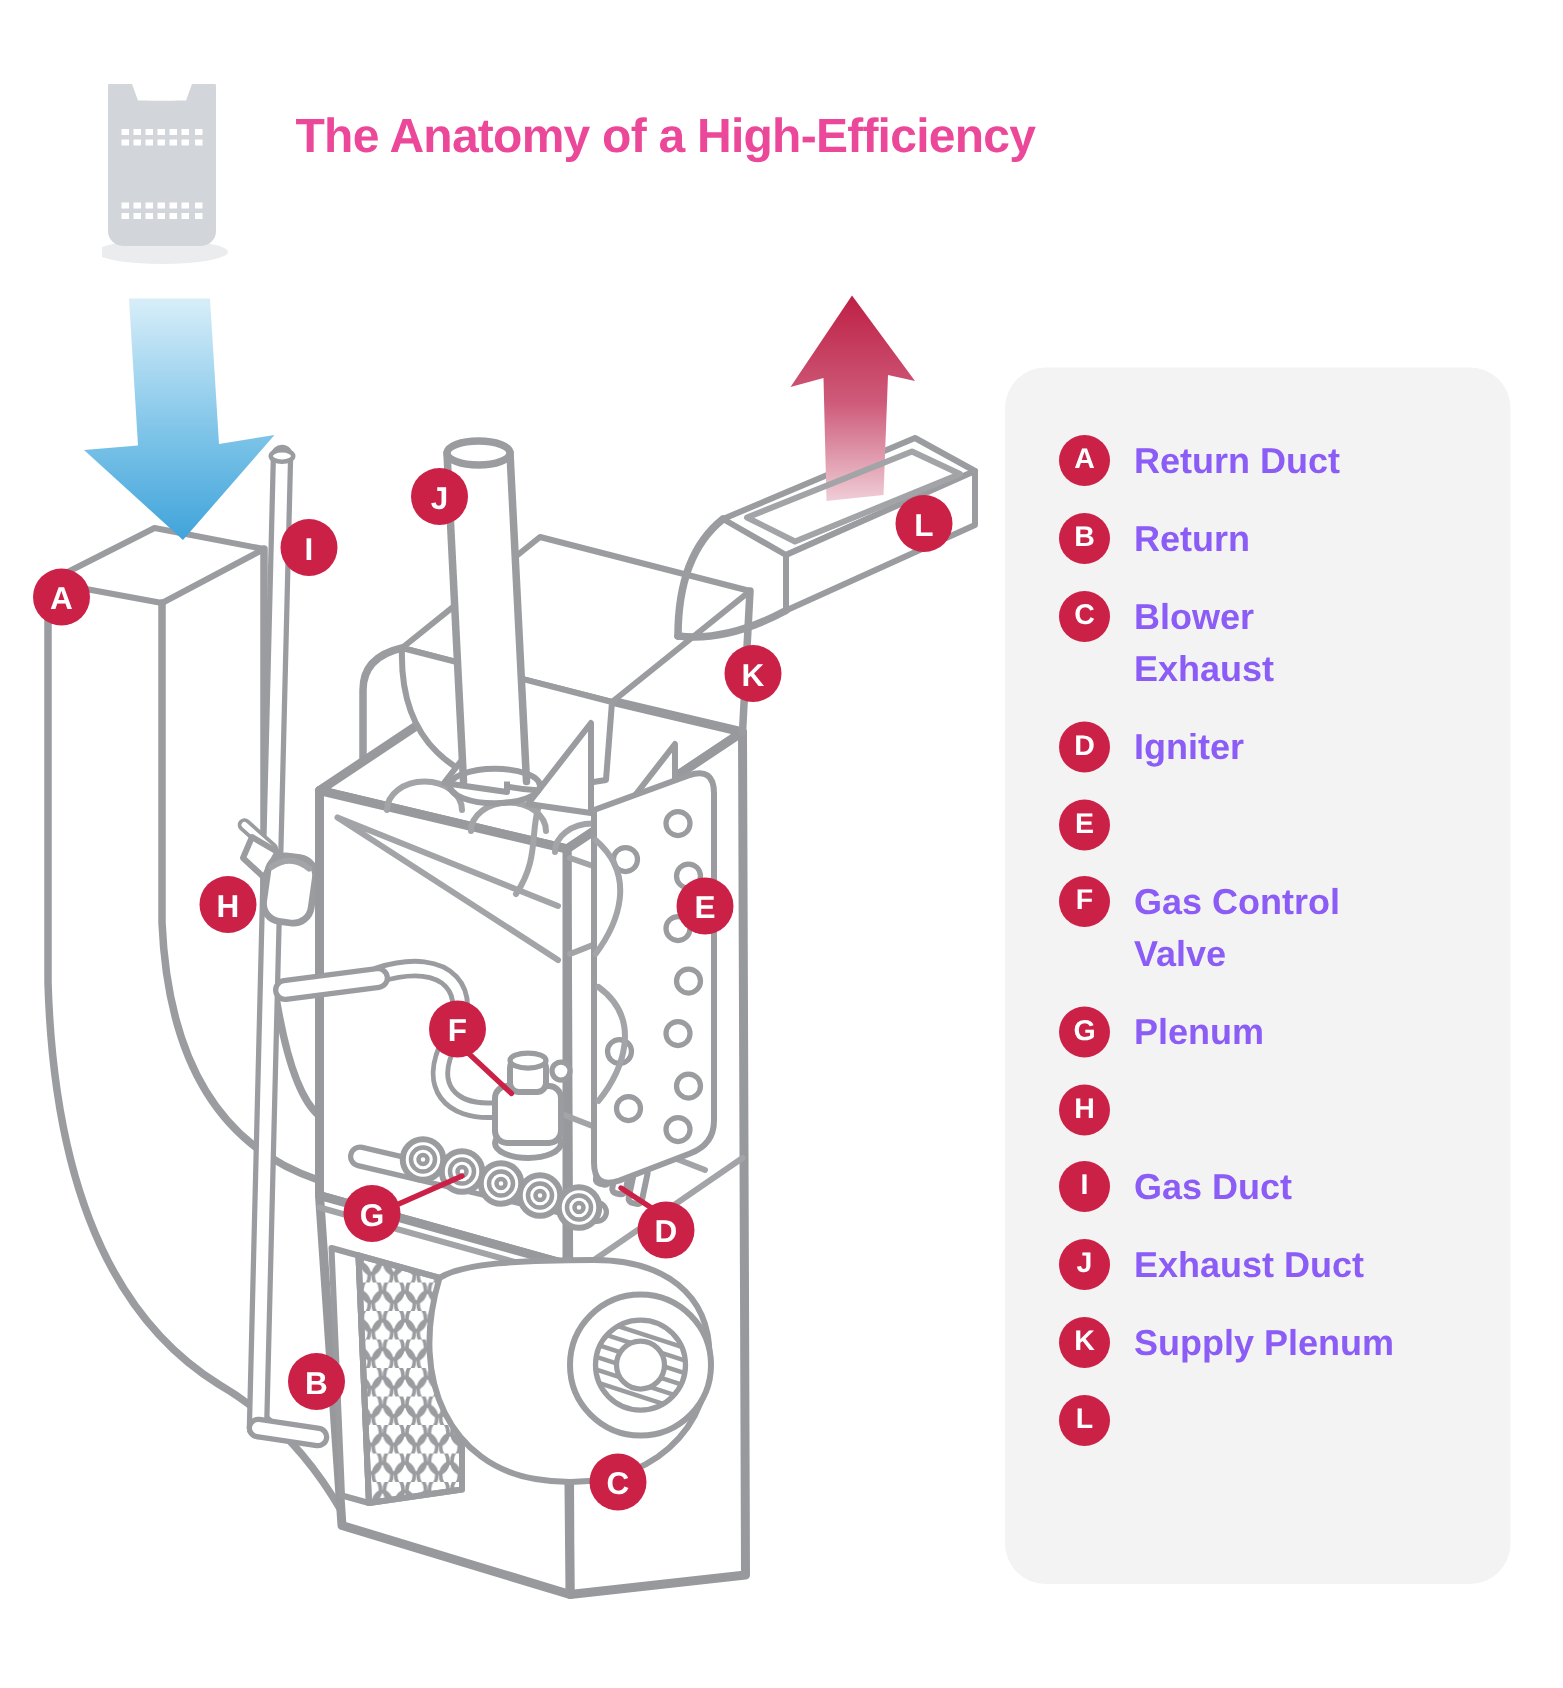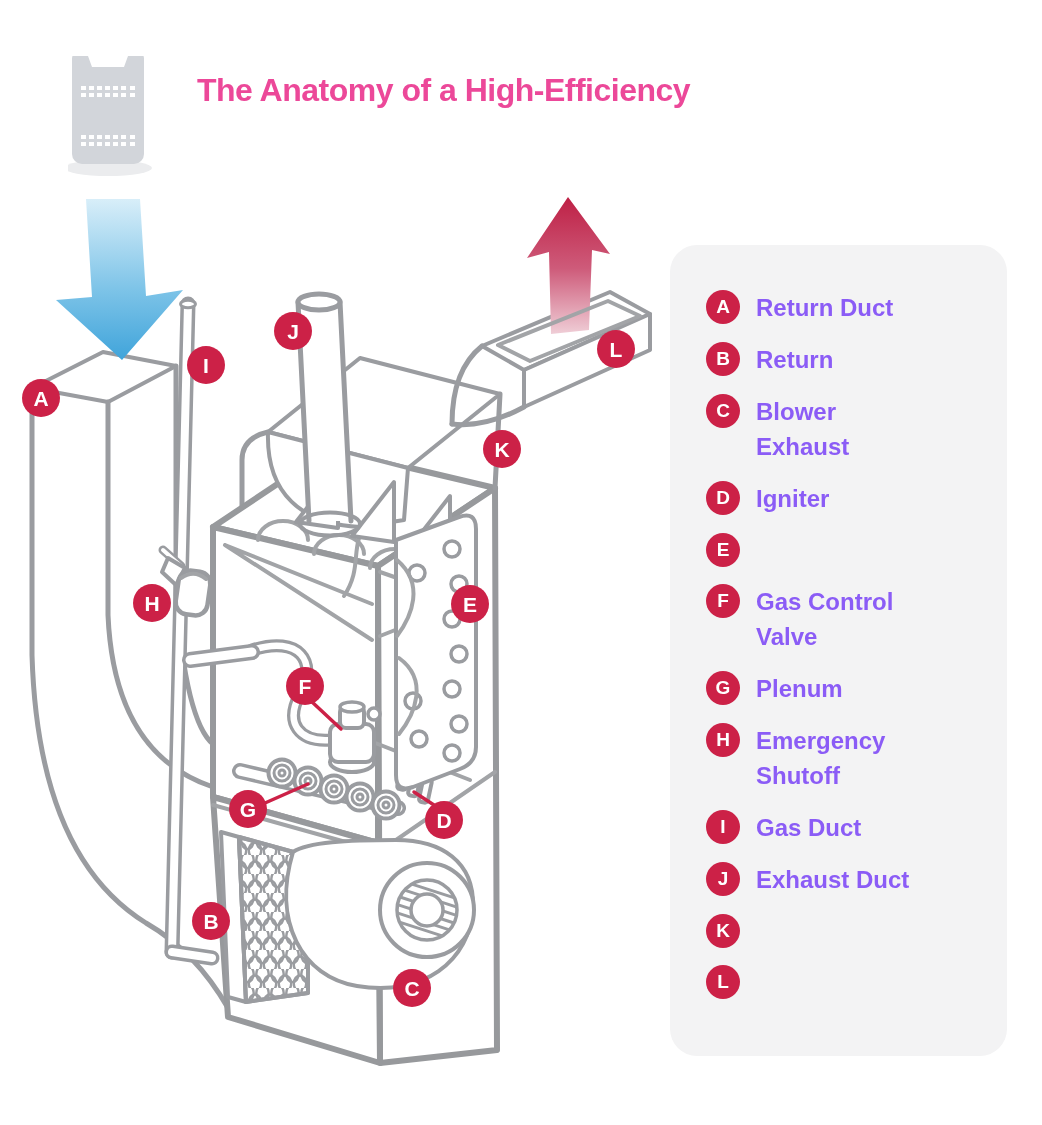--- a/index.html
+++ b/index.html
@@ -329,30 +329,29 @@
     <span class="lbadge">F</span>
     <span class="llabel">Gas Control
 Valve</span>
   </div>
   <div class="lrow">
     <span class="lbadge">G</span>
     <span class="llabel">Plenum</span>
   </div>
   <div class="lrow">
     <span class="lbadge">H</span>
-    <span class="llabel">Emergency
-Shutoff</span>
   </div>
   <div class="lrow">
     <span class="lbadge">I</span>
     <span class="llabel">Gas Duct</span>
   </div>
   <div class="lrow">
     <span class="lbadge">J</span>
     <span class="llabel">Exhaust Duct</span>
   </div>
   <div class="lrow">
     <span class="lbadge">K</span>
+    <span class="llabel">Supply Plenum</span>
   </div>
   <div class="lrow">
     <span class="lbadge">L</span>
   </div>
 </div>
 
 </body></html>

